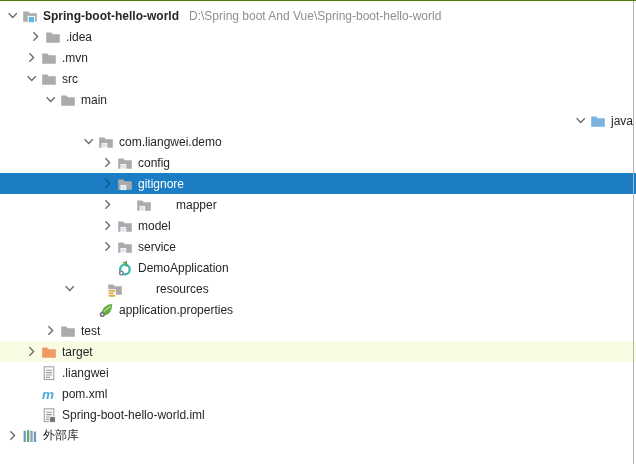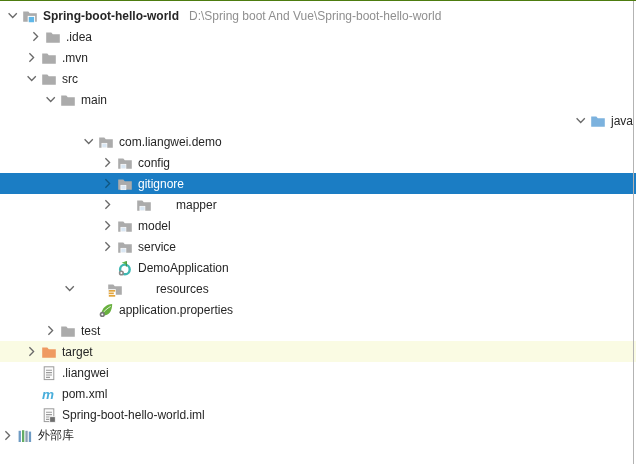--- a/index.html
+++ b/index.html
@@ -303,21 +303,21 @@
         <span class="chevron"></span>
         <span class="icon">
           <svg width="16" height="16" viewBox="0 0 16 16">
             <rect x="3.2" y="1.8" width="9.6" height="12.8" fill="#fbfbfb" stroke="#9b9b9b" stroke-width="1"></rect>
             <path d="M5 5.2h6M5 7.6h6M5 10h6M5 12.4h4" stroke="#9b9b9b" stroke-width="1.1" fill="none"></path>
             <rect x="8.7" y="9.7" width="5.6" height="5.6" fill="#6f6f6f" stroke="#ffffff" stroke-width="0.8"></rect>
           </svg>
         </span>
         <span class="label">Spring-boot-hello-world.iml</span>
       </div>
-      <div class="row" style="">
+      <div class="row" style="padding-left: 5px;">
         <span class="chevron">
           <svg width="15" height="15" viewBox="0 0 15 15">
             <path d="M5.4 3.3l4.2 4.2-4.2 4.2" fill="none" stroke="#696969" stroke-width="1.3"></path>
           </svg>
         </span>
         <span class="icon">
           <svg width="16" height="16" viewBox="0 0 16 16">
             <rect x="1.6" y="2.8" width="2.3" height="11.2" fill="#6E9BC4"></rect>
             <rect x="5" y="2.2" width="2.3" height="11.8" fill="#63AC63"></rect>
             <rect x="8.4" y="2.8" width="2.3" height="11.2" fill="#8CA0B2"></rect>

